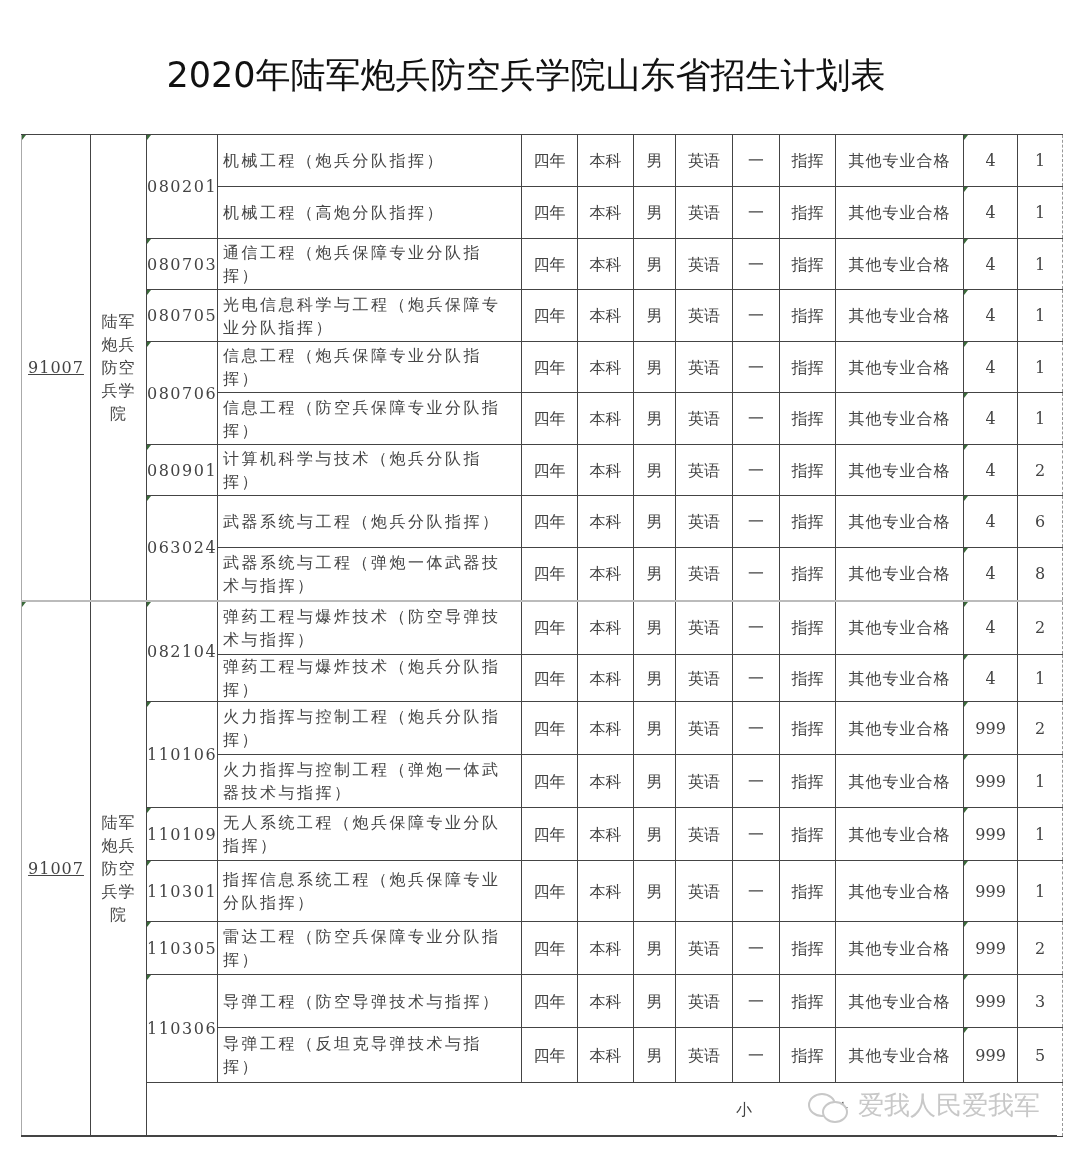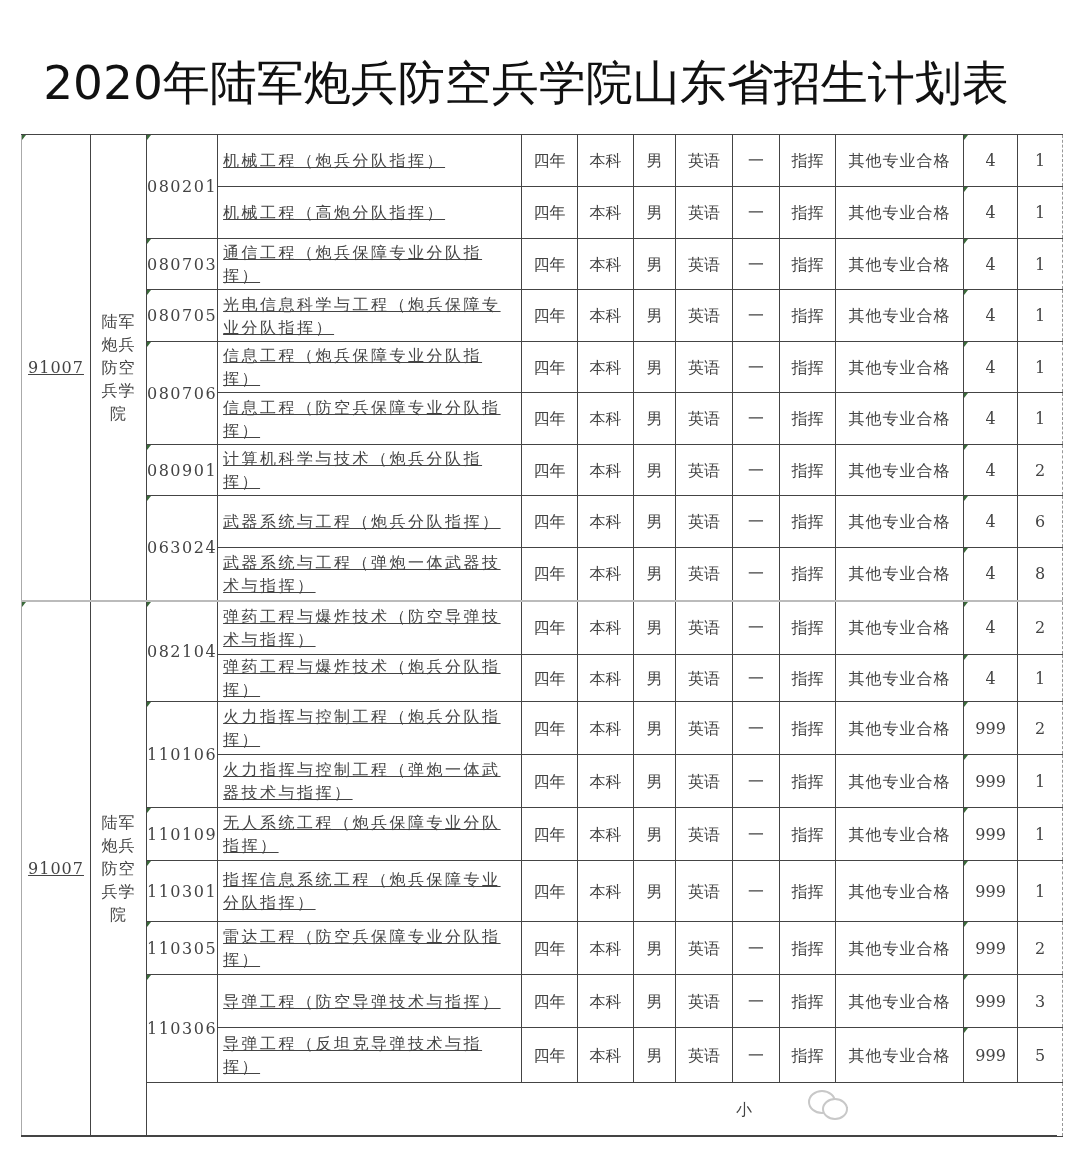--- a/index.html
+++ b/index.html
@@ -1,28 +1,28 @@
 <!DOCTYPE html>
 <html><head>
 <meta charset="utf-8">
 <style>
   html, body { margin:0; padding:0; background:#ffffff; }
   body { width:1080px; height:1153px; position:relative; overflow:hidden;
          font-family:"DejaVu Serif","Liberation Serif",serif; color:#333; }
   .title { position:absolute; left:0; top:52px; width:1052px; text-align:center;
-           font-family:"DejaVu Sans","Liberation Sans",sans-serif; font-size:47px;
+           font-family:"DejaVu Sans","Liberation Sans",sans-serif; font-size:35px;
            color:#111; letter-spacing:0px; font-weight:normal; }
   table.plan { position:absolute; left:21px; top:134px; border-collapse:collapse;
                table-layout:fixed; }
   table.plan td { border:1.5px solid #444; padding:0; text-align:center; vertical-align:middle;
                   font-size:16px; color:#444; line-height:23px; overflow:hidden; }
   table.plan tr.sec-top td { border-top:2px solid #bbb; }
   td.outer-left { border-left:1.5px solid #aaa !important; }
   td.major { text-align:left !important; padding-left:5px !important; padding-right:6px !important;
-             letter-spacing:2.5px;text-decoration:underline; }
+             letter-spacing:2.5px; }
   td.code { font-size:16px; letter-spacing:1.5px; }
   td.univ { font-size:17px; line-height:23px; letter-spacing:1px;text-decoration:underline; }
   td.dept { font-size:17px; line-height:22px; letter-spacing:1px; }
   td.last { border-right:1px dashed #999 !important; }
   td.subtotal { text-align:center; padding-left:375px !important; font-size:16px; }
   .sub-gap { display:inline-block; width:80px; }
   .mark { position:relative; }
   .mark::before { content:""; position:absolute; left:0; top:0; width:0; height:0;
                   border-top:5px solid #3a6a3a; border-right:4px solid transparent; }
   .watermark { position:absolute; left:808px; top:1088px; display:flex; align-items:center;
@@ -304,13 +304,14 @@
     </tbody>
 </table>
 
 <div class="bottom-line"></div>
 
 <div class="watermark">
   <span class="wm-icon">
       <span class="b1"></span>
       <span class="b2"></span>
     </span>
+  <span>爱我人民爱我军</span>
 </div>
 
 </body></html>

